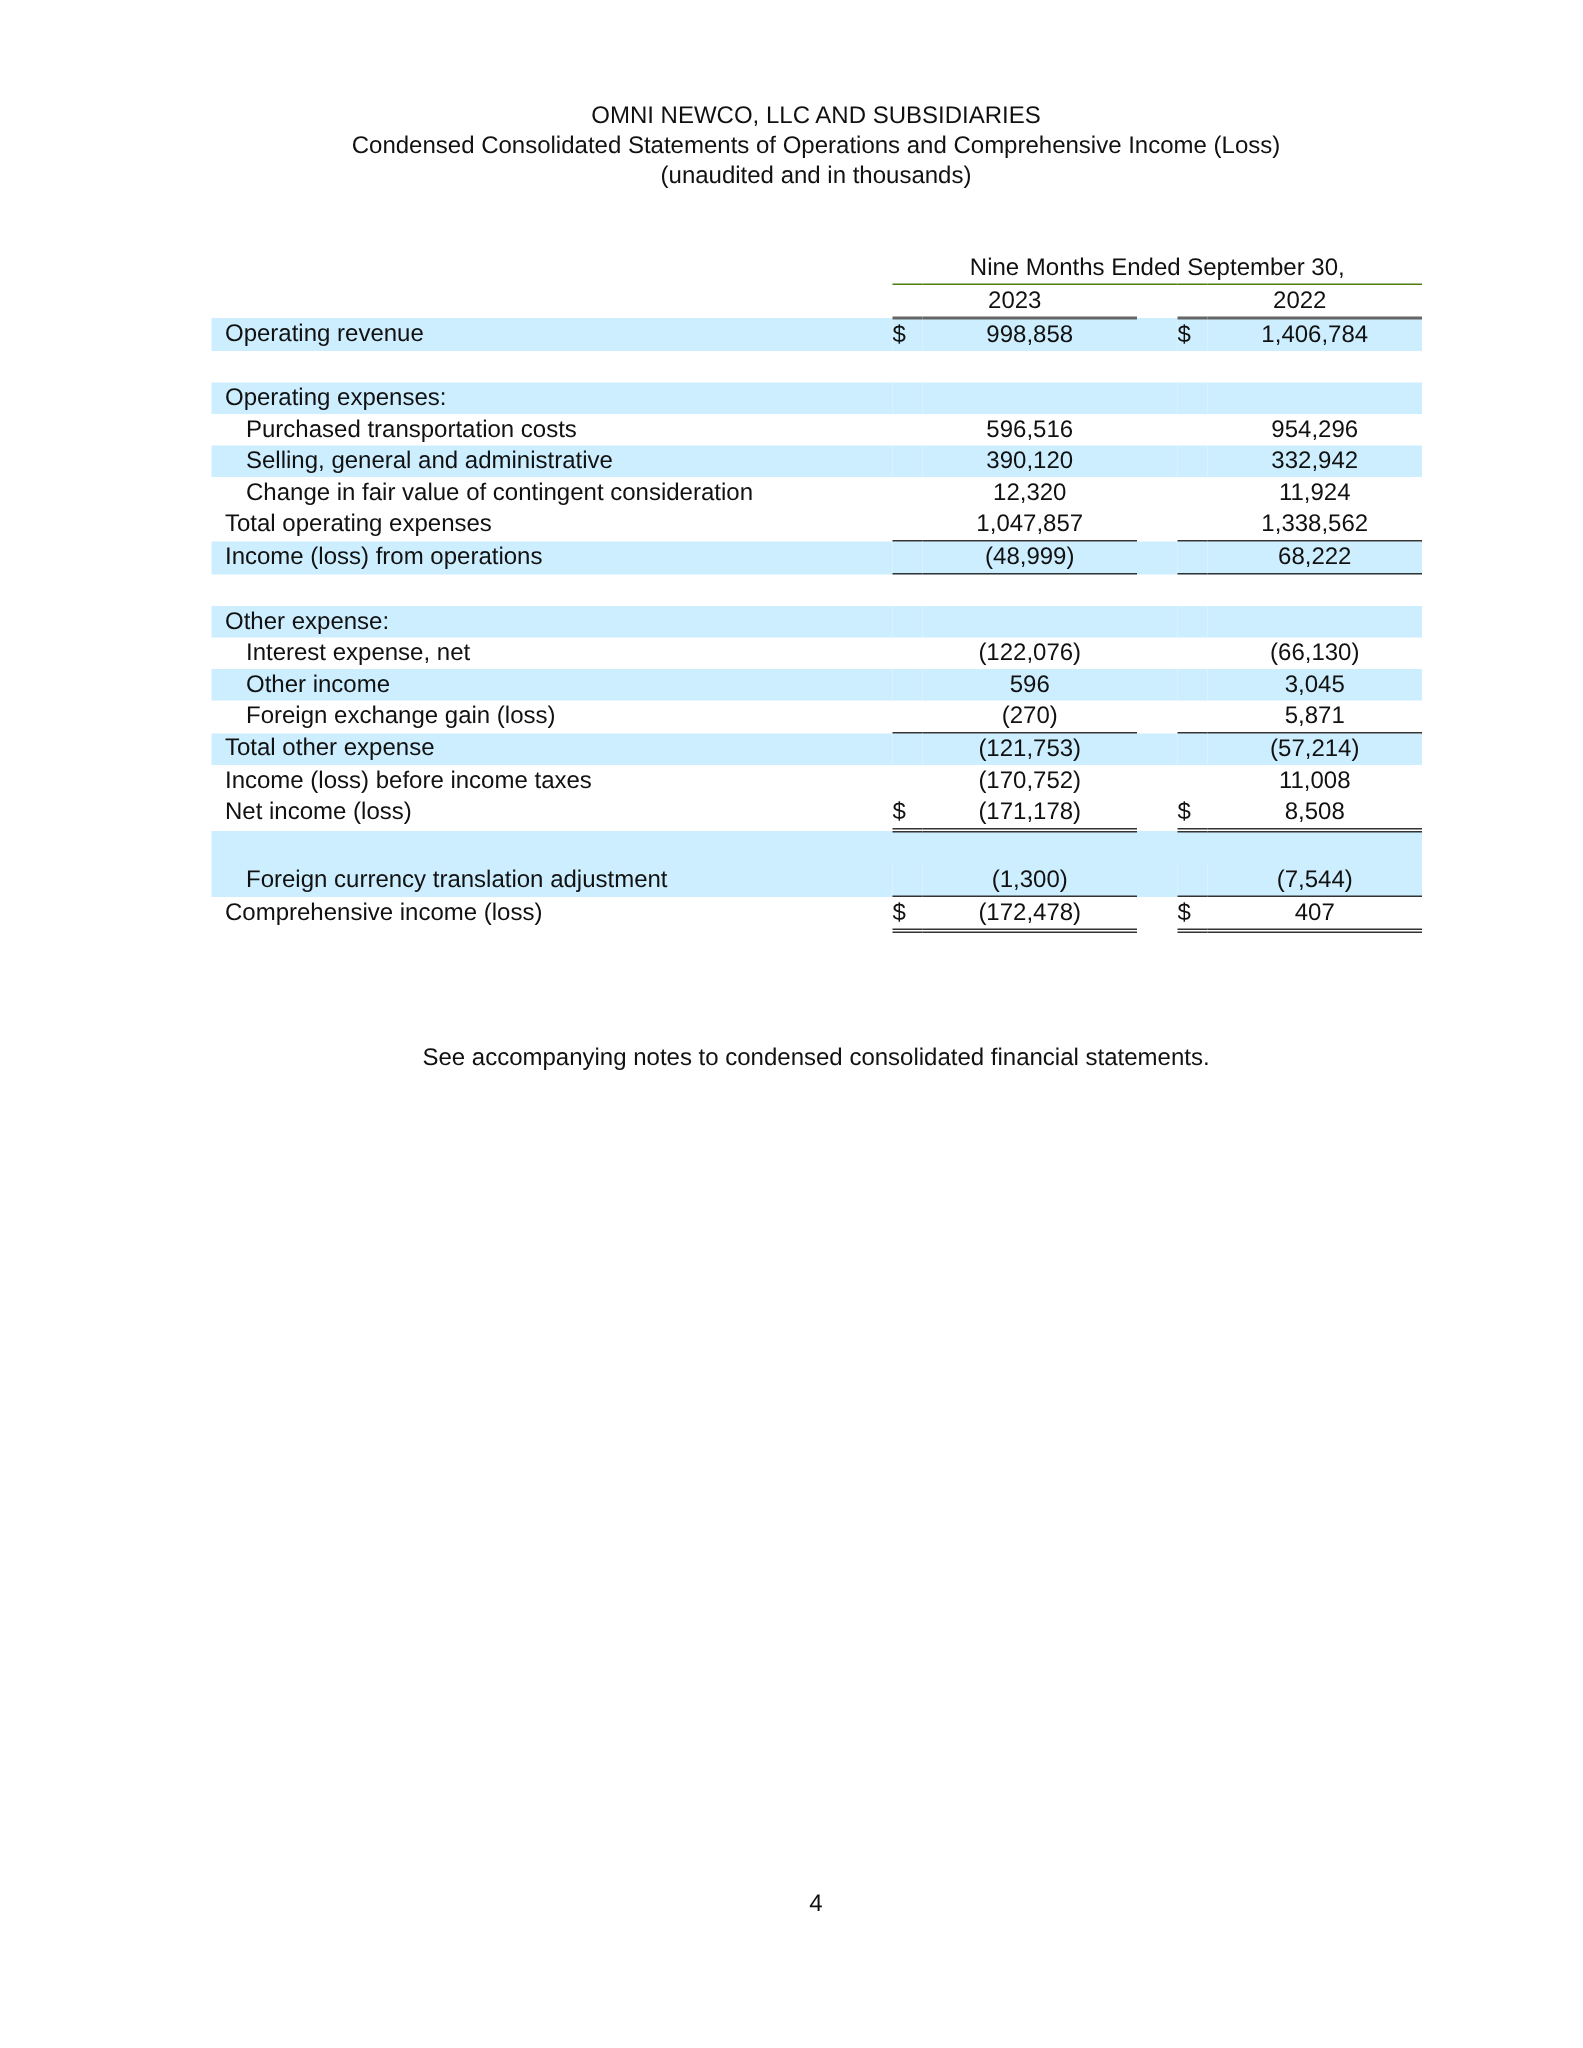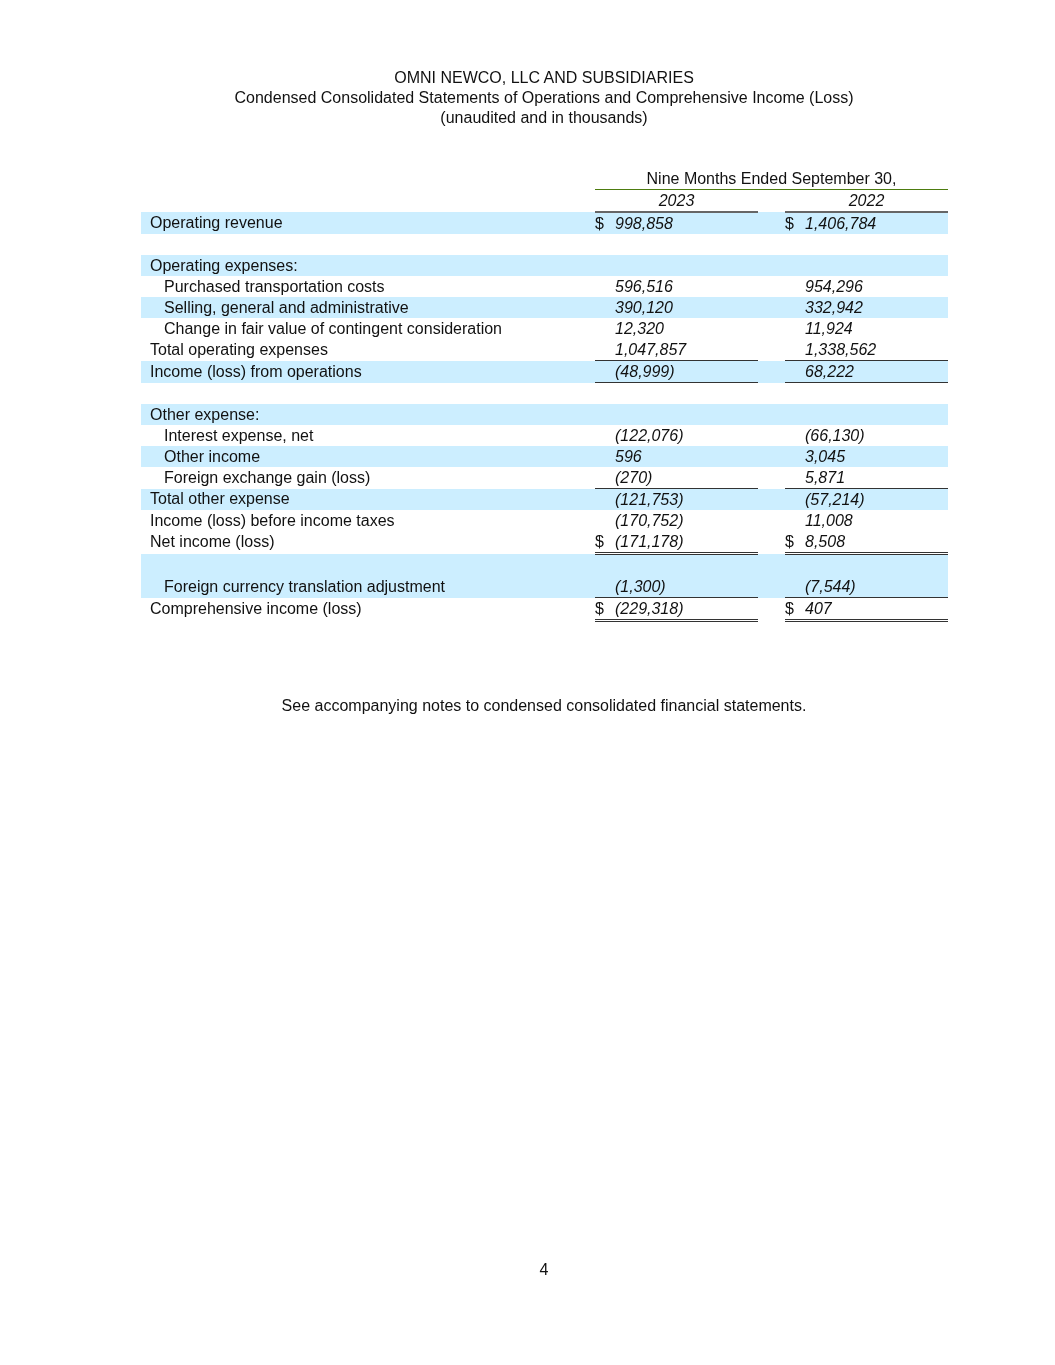--- a/index.html
+++ b/index.html
@@ -17,26 +17,26 @@
     col.c-label { width: 454px; }
     col.c-cur1 { width: 20px; }
     col.c-v1 { width: 143px; }
     col.c-gap { width: 27px; }
     col.c-cur2 { width: 20px; }
     col.c-v2 { width: 143px; }
     tr.shade td { background: #cceeff; }
     td.lbl { padding-left: 9px !important; margin-left: 27px; }
     td.lbl.ind { padding-left: 23px !important; }
     td.cur { text-align: left; }
-    td.val { text-align: left; font-style: italic; }
+    td.val { text-align: center; }
     .ul td.cur, .ul td.val { border-bottom: 1px solid #333; }
     .dul td.cur, .dul td.val { border-bottom: 3px double #333; }
     tr.ph td { text-align: center; }
     tr.ph td.span { border-bottom: 1px solid #4d7c0f; }
-    tr.yr td.yr { text-align: center; border-bottom: 2px solid #666; font-style: italic; }
+    tr.yr td.yr { text-align: center; border-bottom: 2px solid #666; }
     tr.blank td { height: 21px; }
     .footnote { position: absolute; top: 697px; left: 0; width: 1088px; text-align: center; font-size: 16px; }
     .pagenum { position: absolute; top: 1261px; left: 0; width: 1088px; text-align: center; font-size: 16px; }
   </style>
 </head>
 <body>
 
 <div class="header">
   <div>OMNI NEWCO, LLC AND SUBSIDIARIES</div>
   <div>Condensed Consolidated Statements of Operations and Comprehensive Income (Loss)</div>
@@ -188,21 +188,21 @@
     <td class="lbl ind">Foreign currency translation adjustment</td>
     <td class="cur"></td>
     <td class="val">(1,300)</td>
     <td></td>
         <td class="cur"></td>
     <td class="val">(7,544)</td>
   </tr>
   <tr class="dul">
     <td class="lbl">Comprehensive income (loss)</td>
     <td class="cur">$</td>
-    <td class="val">(229,318)</td>
+    <td class="val">(172,478)</td>
     <td></td>
     <td class="cur">$</td>
     <td class="val">407</td>
   </tr>
 </tbody>
   </table>
 
 <div class="footnote">See accompanying notes to condensed consolidated financial statements.</div>
 <div class="pagenum">4</div>
 

